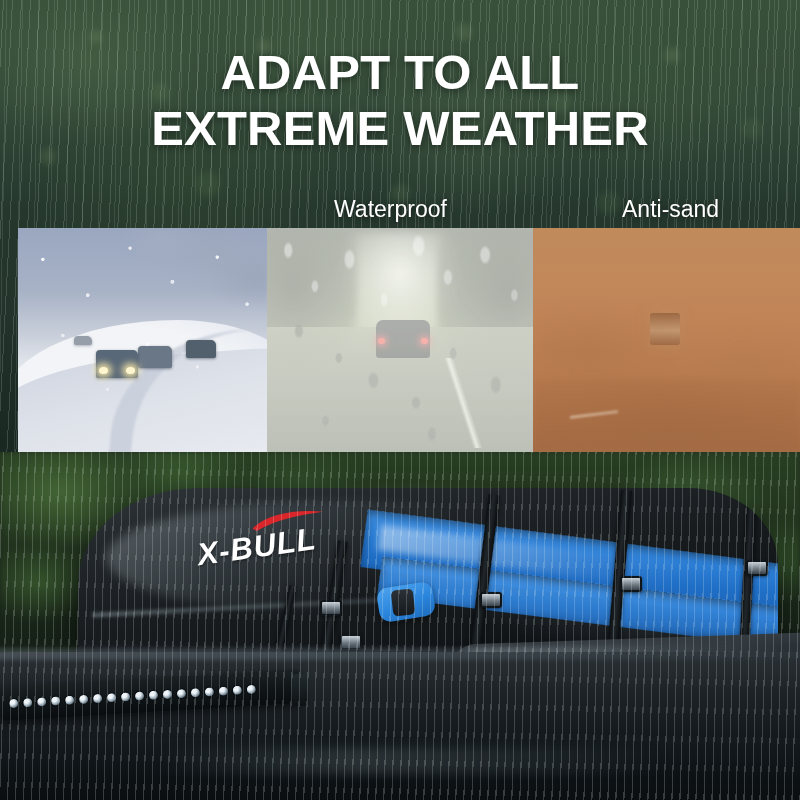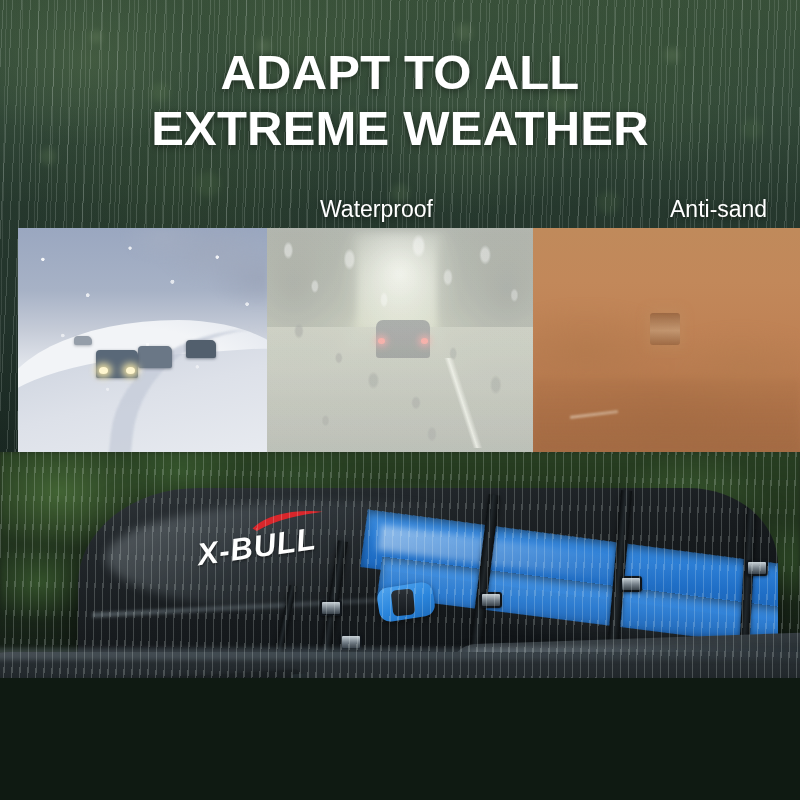--- a/index.html
+++ b/index.html
@@ -2,21 +2,21 @@
 <html><head>
 <meta charset="utf-8">
 <title>X-BULL Extreme Weather Banner</title>
 <style>
   html,body{margin:0;padding:0;}
   body{
     width:800px;height:800px;
     font-family:"Liberation Sans", sans-serif;
     background:#0f1a12;overflow:hidden;
   }
-  .stage{position:relative;width:800px;height:678px;overflow:hidden;}
+  .stage{position:relative;width:800px;height:800px;overflow:hidden;}
 
   
   .forest-bg{
     position:absolute;left:0;top:0;width:800px;height:460px;
     background:
       radial-gradient(ellipse 180px 120px at 90px 60px, rgba(108,140,96,.55), transparent 70%),
       radial-gradient(ellipse 150px 110px at 300px 40px, rgba(92,124,82,.45), transparent 70%),
       radial-gradient(ellipse 200px 150px at 640px 70px, rgba(78,110,72,.5), transparent 70%),
       radial-gradient(ellipse 160px 130px at 470px 130px, rgba(96,126,88,.4), transparent 70%),
       radial-gradient(ellipse 220px 160px at 180px 180px, rgba(70,98,64,.45), transparent 72%),
@@ -80,22 +80,22 @@
 
   
   .captions{position:absolute;left:0;top:194px;width:800px;height:34px;}
   .caption{
     position:absolute;top:0;color:#ffffff;
     font-size:23px;line-height:30px;font-weight:400;
     text-shadow:0 1px 5px rgba(0,0,0,.55);
     white-space:nowrap;
   }
   .caption.c0{left:54px;}
-  .caption.c1{left:320px;}
-  .caption.c2{left:622px;margin-left:48px;}
+  .caption.c1{left:334px;}
+  .caption.c2{left:622px;}
 
   
   .panels{position:absolute;left:0;top:228px;width:800px;height:224px;}
   .panel{position:absolute;top:0;height:224px;overflow:hidden;}
   .p-snow{left:18px;width:249px;}
   .p-rain{left:267px;width:266px;}
   .p-sand{left:533px;width:267px;}
 
   
   .snow-sky{

